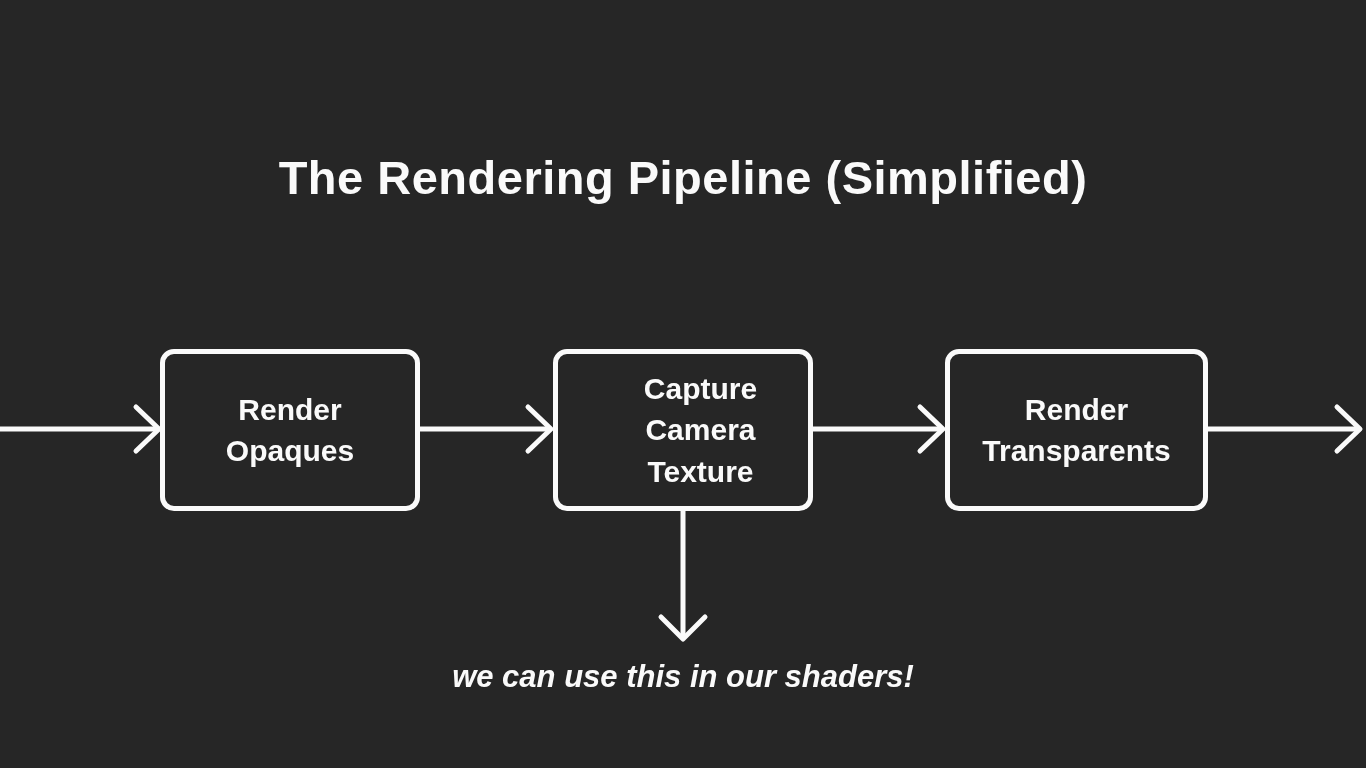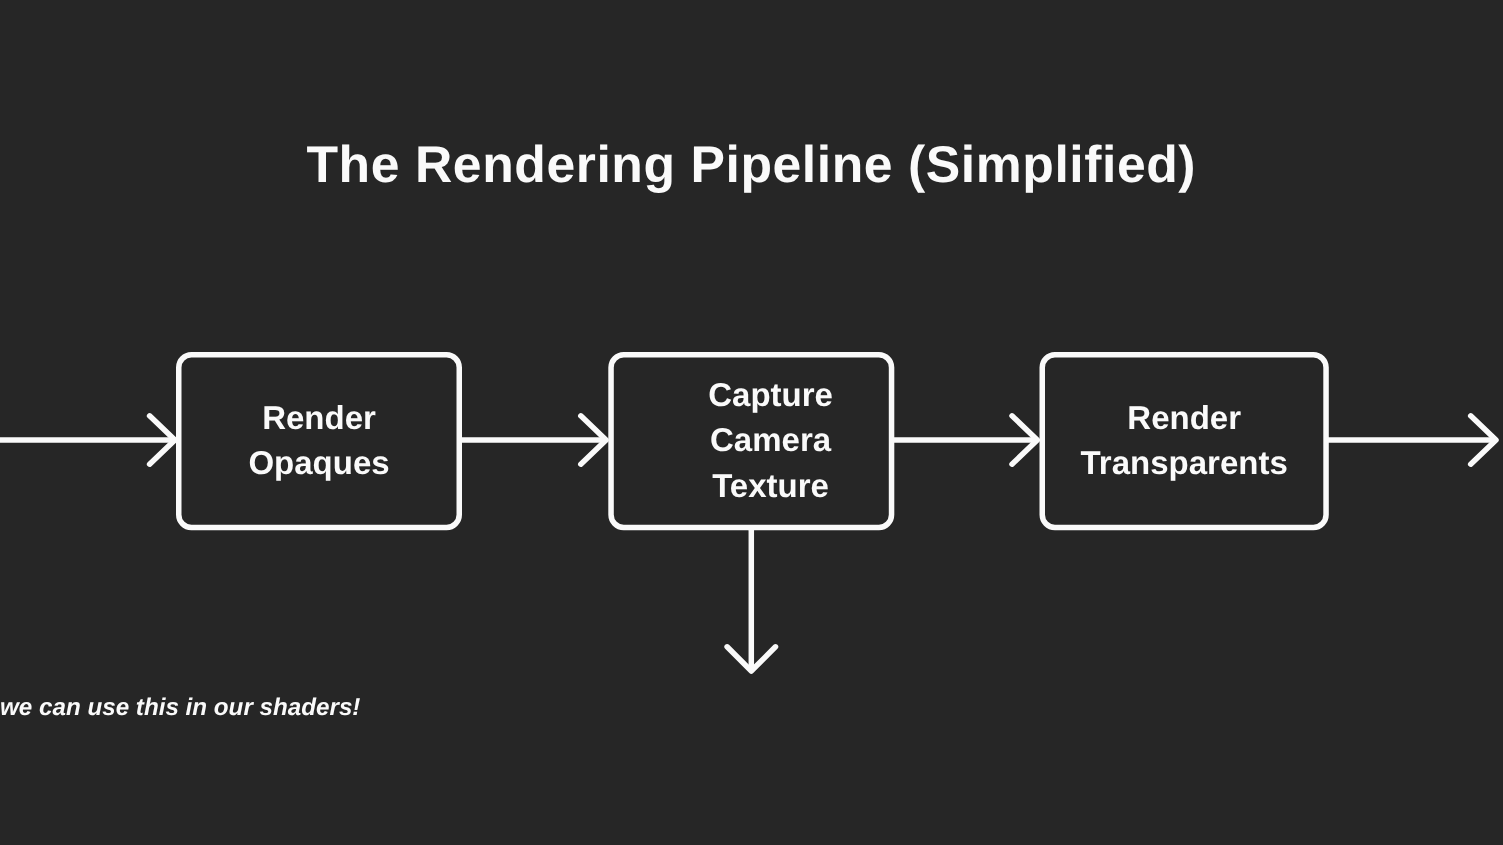--- a/index.html
+++ b/index.html
@@ -11,20 +11,21 @@
     width: 1366px; height: 768px;
     overflow: hidden;
     background: var(--bg);
     font-family: "Liberation Sans", "DejaVu Sans", sans-serif;
   }
   .stage {
     position: relative;
     width: 1366px; height: 556px;
     background: var(--bg);
     color: var(--fg);
+    margin-top: 29px;
   }
   .title {
     position: absolute;
     top: 121px; left: 0; right: 0;
     text-align: center;
     font-size: 47px;
     font-weight: 700;
     letter-spacing: 0.5px;
     color: var(--fg);
   }
@@ -58,22 +59,22 @@
     line-height: 1.38;
     white-space: pre-line;
     color: var(--fg);
   }
   .node-opaques      { left: 160px; width: 260px; }
   .node-capture      { left: 553px; width: 260px; padding-left: 35px; }
   .node-transparents { left: 945px; width: 263px; }
   .caption {
     position: absolute;
     top: 630px; left: 0; right: 0;
-    text-align: left;
-    font-size: 22px;
+    text-align: center;
+    font-size: 31px;
     font-weight: 700;
     font-style: italic;
     color: var(--fg);
   }
 </style>
 </head>
 <body>
 
 <div class="stage">
 

